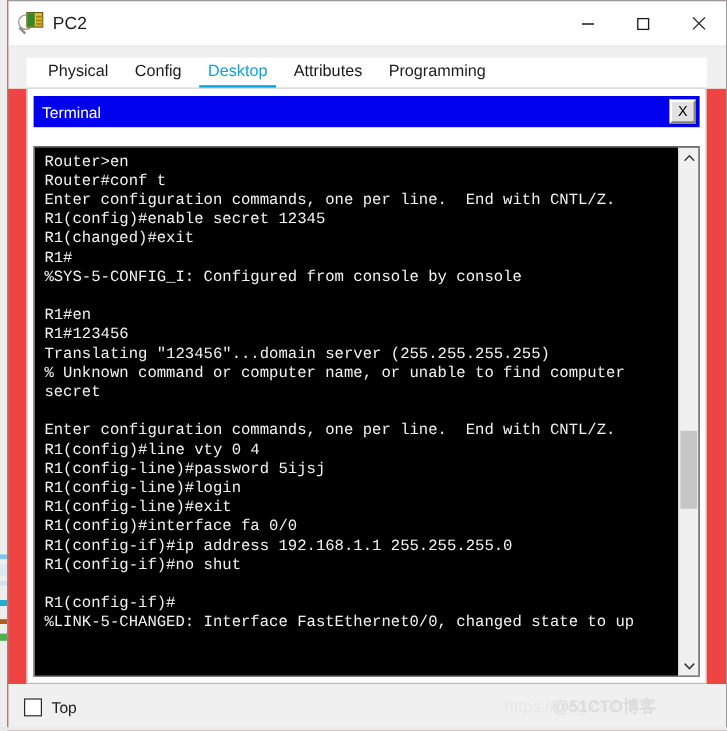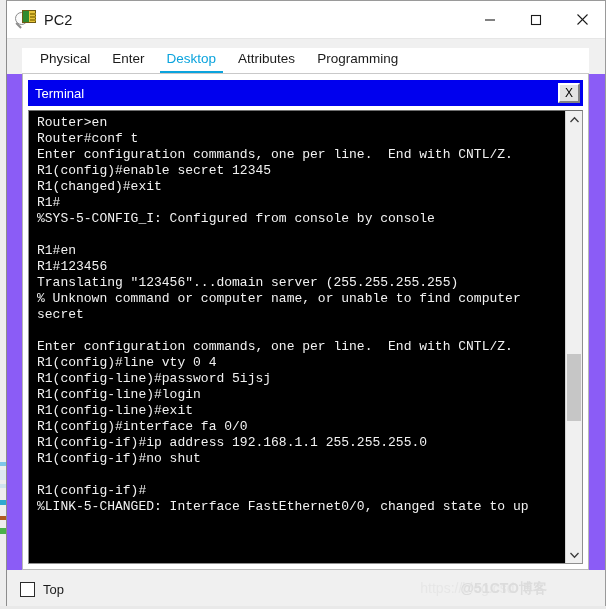--- a/index.html
+++ b/index.html
@@ -24,21 +24,21 @@
     width: 6px; height: 609px;
     background: #eeeeee;
   }
   .bleed-dot { position: absolute; left: 0; width: 6px; }
 
   
   .window {
     position: absolute;
     left: 6px; top: 0;
     width: 600px; height: 609px;
-    background: #8b5cf6;
+    background: #ef4444;
     border: 1px solid #9a9a9a;
     border-left: 1px solid #8d8d8d;
     display: flex; flex-direction: column;
   }
 
   
   .titlebar {
     height: 38px;
     background: #ffffff;
     border-bottom: 1px solid #e6e6e6;
@@ -162,21 +162,21 @@
     cursor: default;
   }
 
   .terminal-body {
     flex: 1 1 auto;
     display: flex;
     min-height: 0;
     background: #000000;
     border: 1px solid #8f8f8f;
     border-top: 1px solid #6f6f6f;
-    margin-top: 4px;
+    margin-top: 16px;
   }
   .terminal-screen {
     flex: 1 1 auto;
     overflow: hidden;
     padding: 4px 0 0 8px;
     min-width: 0;
   }
   .term-line {
     color: #f2f2f2;
     font-family: "Liberation Mono", "DejaVu Sans Mono", monospace;
@@ -288,21 +288,21 @@
             <line x1="1.5" y1="1.5" x2="11.5" y2="11.5" stroke="#1b1b1b" stroke-width="1.1"></line>
             <line x1="11.5" y1="1.5" x2="1.5" y2="11.5" stroke="#1b1b1b" stroke-width="1.1"></line>
           </svg>
         </div>
       </div>
     </div>
 
     <div class="tabstrip-wrap">
       <div class="tabstrip">
         <div class="tab">Physical</div>
-        <div class="tab">Enter</div>
+        <div class="tab">Config</div>
         <div class="tab active">Desktop</div>
         <div class="tab">Attributes</div>
         <div class="tab">Programming</div>
       </div>
     </div>
 
     <div class="body-panel">
 
       <div class="terminal-win">
 

